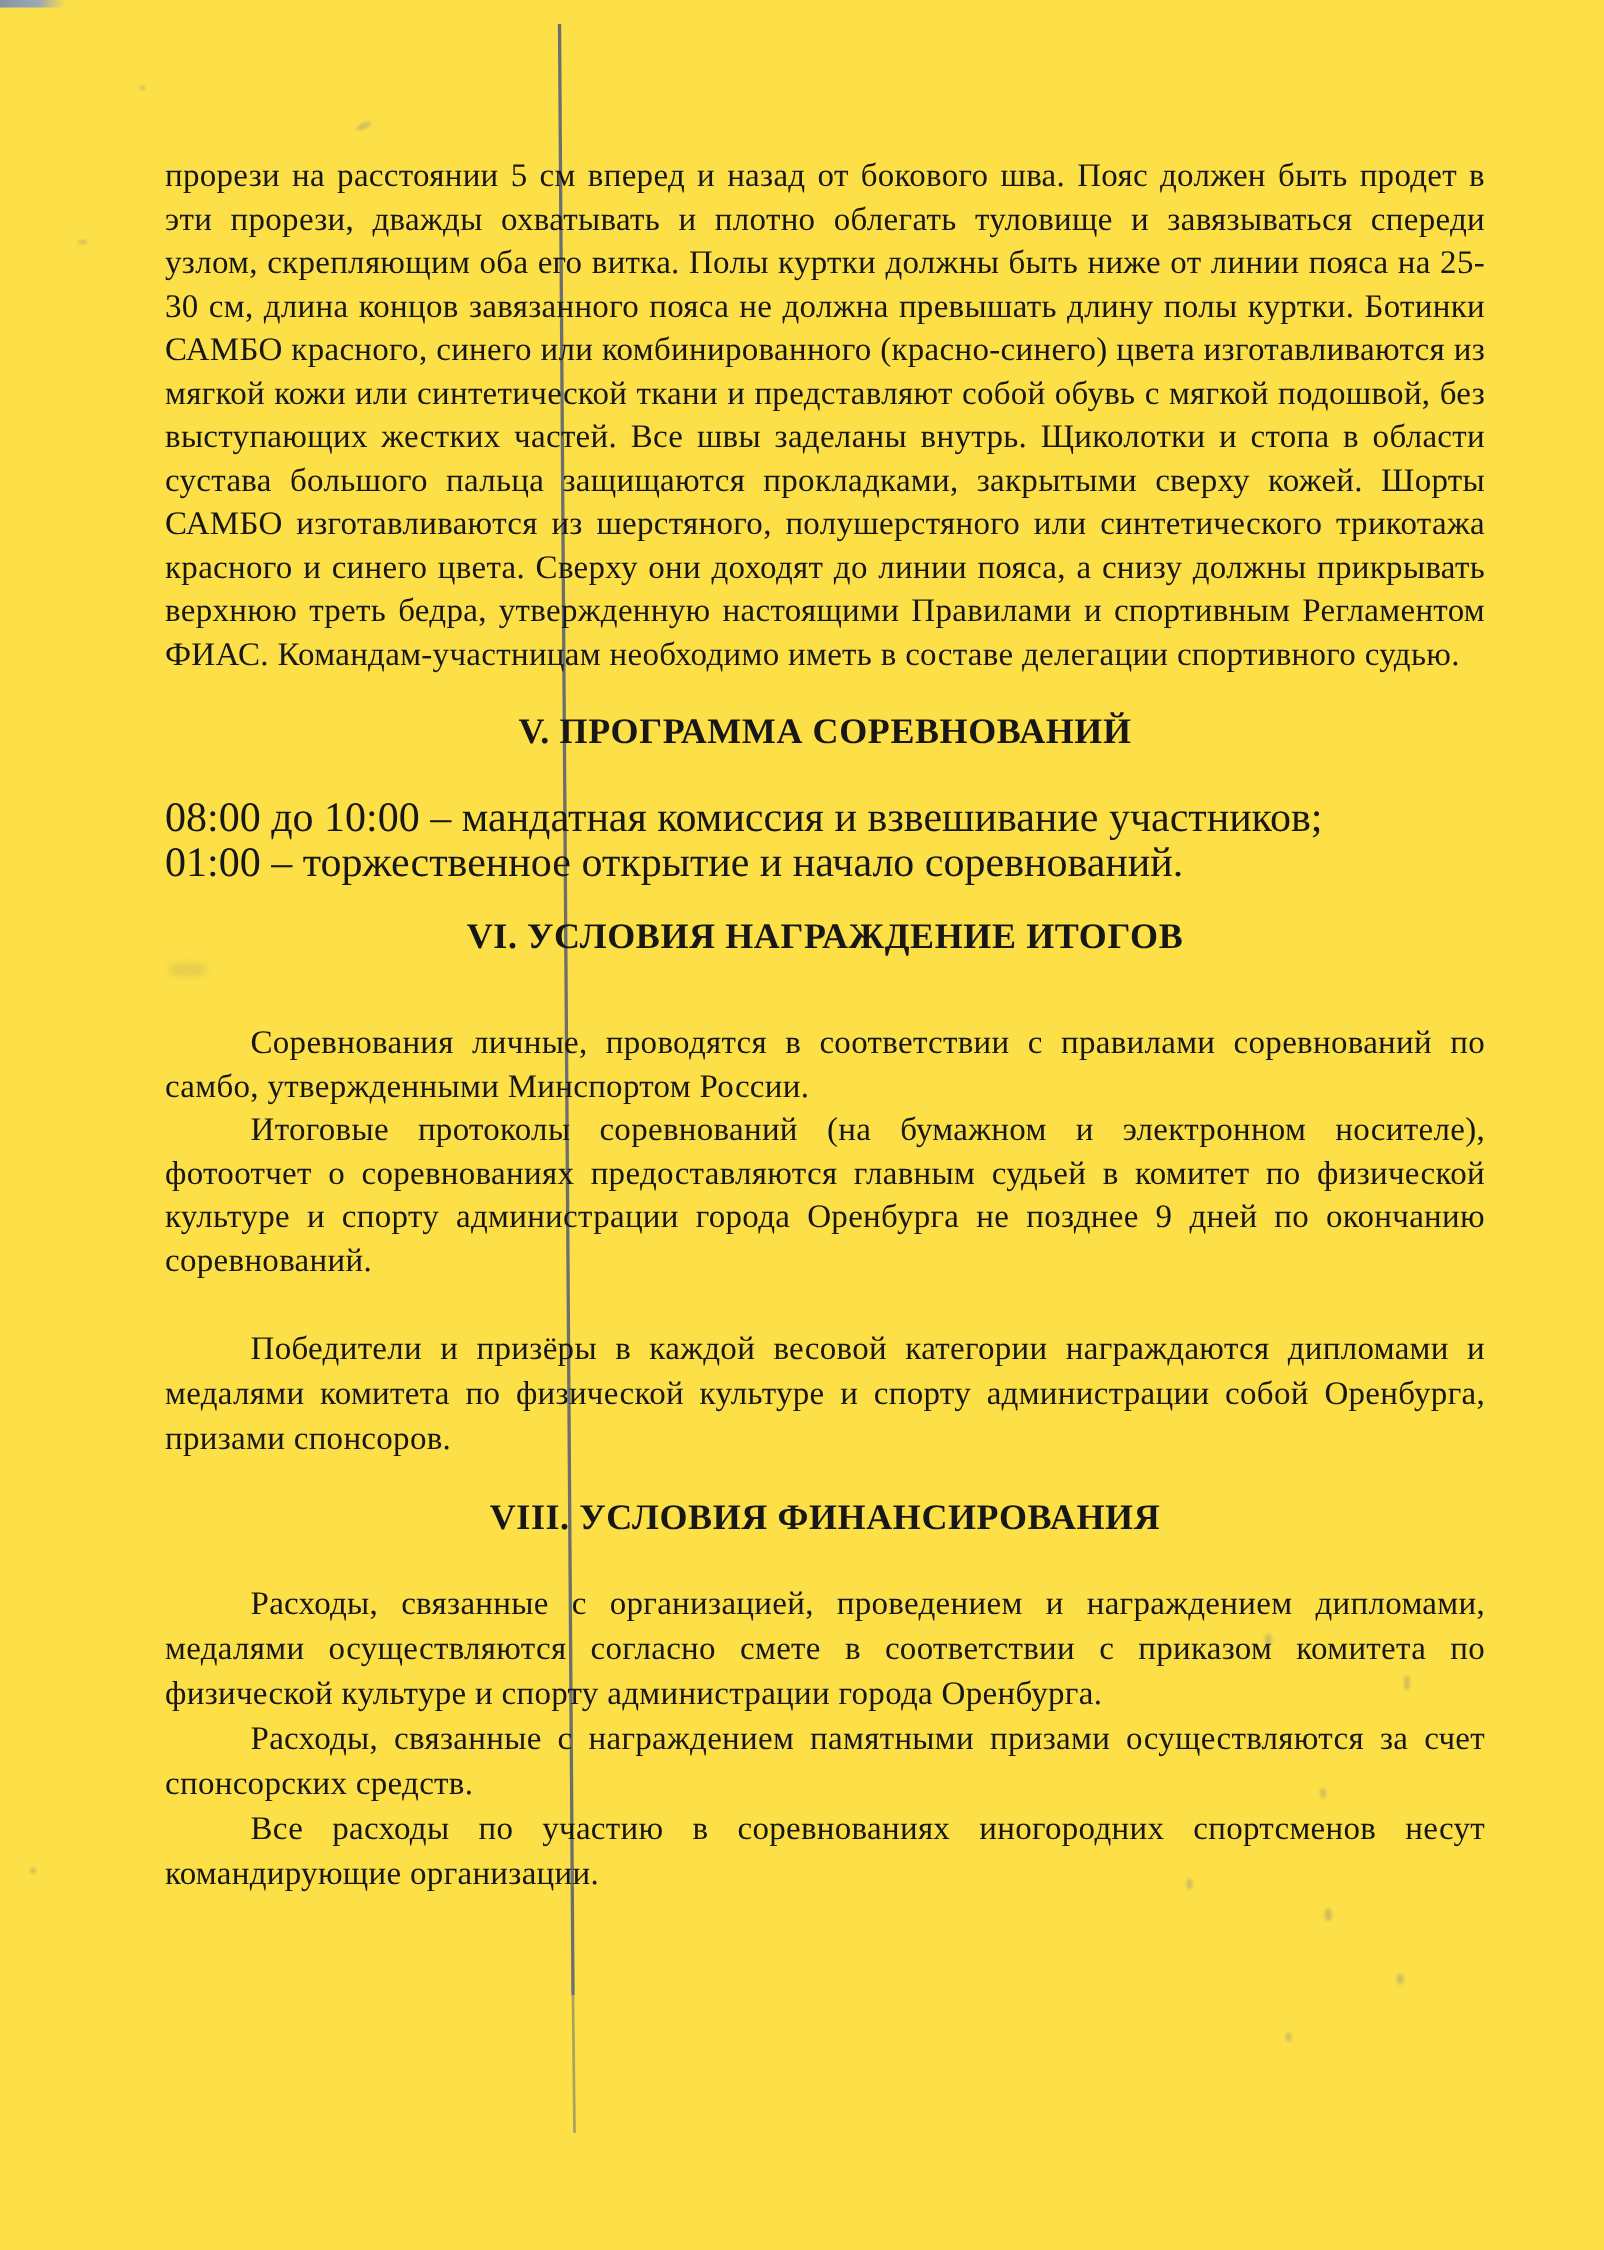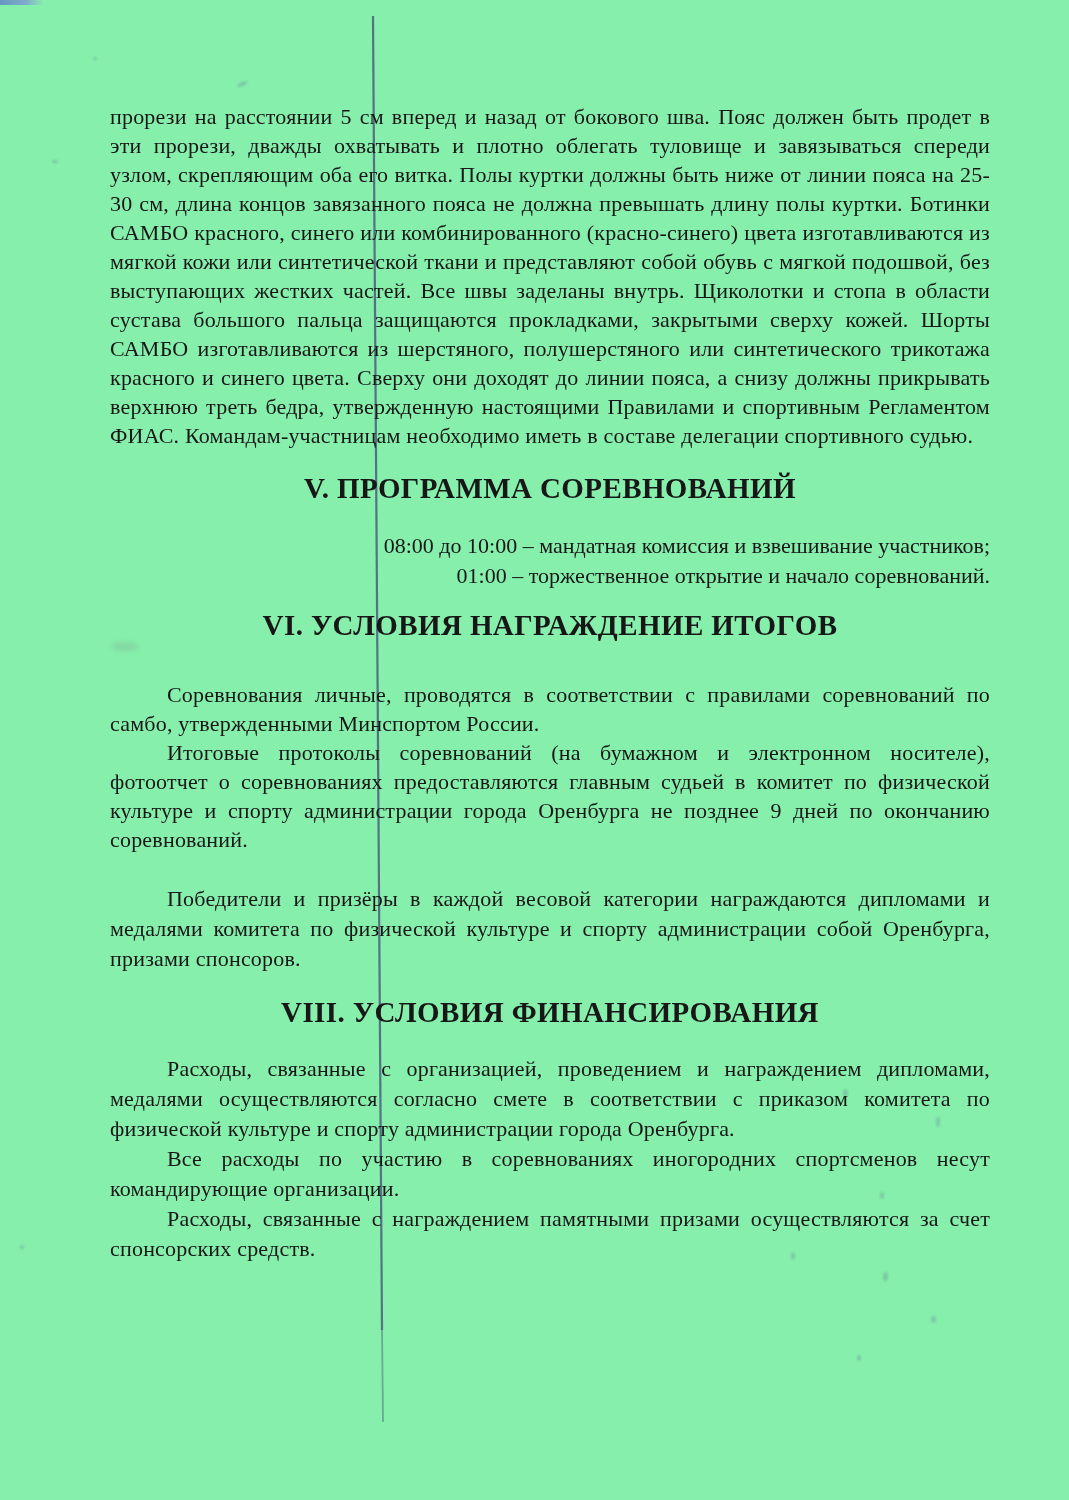--- a/index.html
+++ b/index.html
@@ -1,21 +1,21 @@
 <!DOCTYPE html>
 <html><head>
 <meta charset="utf-8">
 <style>
   html, body { margin: 0; padding: 0; background: #e8e8e8; }
   .page {
     position: relative;
     width: 1069px;
     height: 1500px;
     margin: 0 auto;
-    background: #86efac;
+    background: #fde047;
     font-family: "Liberation Serif", "DejaVu Serif", serif;
     color: #171717;
     overflow: hidden;
   }
   .content {
     position: absolute;
     left: 110px;
     top: 102px;
     width: 880px;
   }
@@ -23,32 +23,32 @@
     margin: 0;
     font-size: 22px;
     line-height: 29px;
     text-align: justify;
     letter-spacing: 0.2px;
   }
   .para.indent { text-indent: 57px; }
   .para.lh30 { line-height: 30px; }
   .heading {
     margin: 0;
-    font-size: 29px;
+    font-size: 24px;
     line-height: 29px;
     font-weight: bold;
     text-align: center;
     letter-spacing: 0.4px;
     white-space: nowrap;
   }
   .schedule {
     margin: 0;
-    font-size: 22px;
+    font-size: 28px;
     line-height: 30px;
-    text-align: right;
+    text-align: left;
   }
   .mt-h1 { margin-top: 24px; }   
   .mt-sched { margin-top: 28px; }
   .mt-h2 { margin-top: 20px; }   
   .mt-p2 { margin-top: 40px; }
   .mt-h3 { margin-top: 16px; }   
   .mt-p3 { margin-top: 30px; }
   .mt-h4 { margin-top: 24px; }   
   .mt-p4 { margin-top: 27px; }
 
@@ -119,17 +119,17 @@
 
     <p class="para indent mt-p2">Соревнования личные, проводятся в соответствии с правилами соревнований по самбо, утвержденными Минспортом России.</p>
     <p class="para indent">Итоговые протоколы соревнований (на бумажном и электронном носителе), фотоотчет о соревнованиях предоставляются главным судьей в комитет по физической культуре и спорту администрации города Оренбурга не позднее 9 дней по окончанию соревнований.</p>
 
 
     <p class="para indent lh30 mt-p3">Победители и призёры в каждой весовой категории награждаются дипломами и медалями комитета по физической культуре и спорту администрации собой Оренбурга, призами спонсоров.</p>
 
     <h2 class="heading mt-h4">VIII. УСЛОВИЯ ФИНАНСИРОВАНИЯ</h2>
 
     <p class="para indent lh30 mt-p4">Расходы, связанные с организацией, проведением и награждением дипломами, медалями осуществляются согласно смете в соответствии с приказом комитета по физической культуре и спорту администрации города Оренбурга.</p>
+    <p class="para indent lh30">Расходы, связанные с награждением памятными призами осуществляются за счет спонсорских средств.</p>
     <p class="para indent lh30">Все расходы по участию в соревнованиях иногородних спортсменов несут командирующие организации.</p>
-    <p class="para indent lh30">Расходы, связанные с награждением памятными призами осуществляются за счет спонсорских средств.</p>
 
   </div>
 </div>
 
 </body></html>

